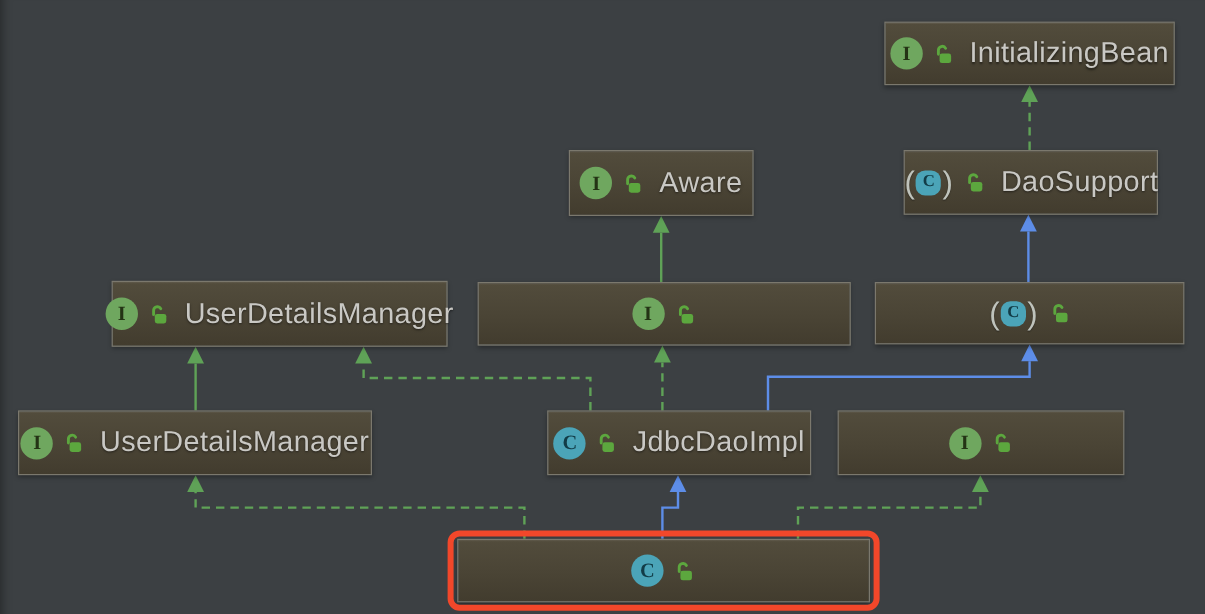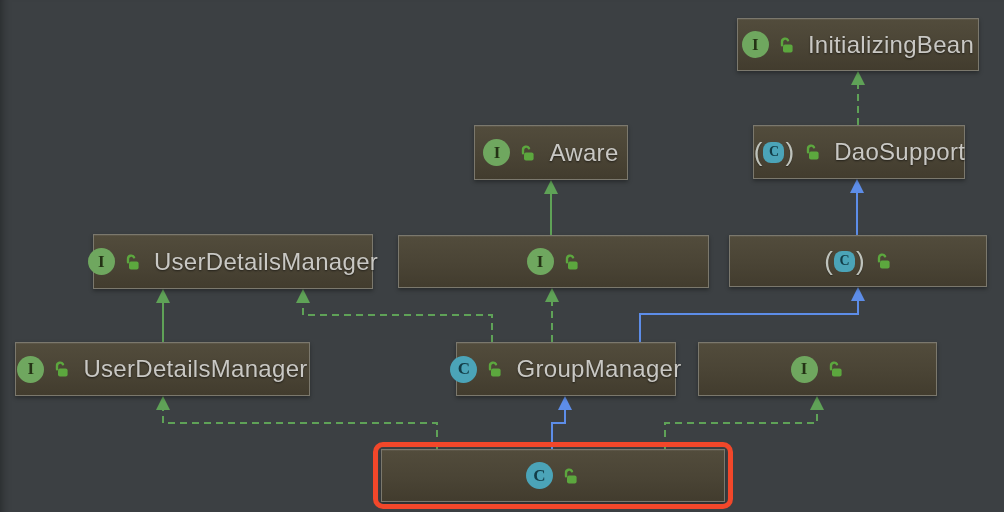--- a/index.html
+++ b/index.html
@@ -160,21 +160,21 @@
         <span class="label" style="color:#c9c8c4">UserDetailsManager</span>
       </div>
       <div class="node" style="left: 456px; top: 342px; width: 220px; height: 54px;">
         <span class="badge" style="background:#4ba4b8;color:#123c47">C</span>
         <span class="lock">
           <svg width="18" height="18" viewBox="0 0 18 18">
             <path d="M4 9.2 V6 A3.2 3.2 0 0 1 10 4.3" fill="none" stroke="#5ca73e" stroke-width="2.4" stroke-linecap="round"></path>
             <rect x="5" y="8.6" width="9.6" height="8" rx="2" fill="#5ca73e"></rect>
           </svg>
         </span>
-        <span class="label" style="color:#c9c8c4">GroupManager</span>
+        <span class="label" style="color:#c9c8c4">JdbcDaoImpl</span>
       </div>
       <div class="node" style="left: 698px; top: 342px; width: 239px; height: 54px;">
         <span class="badge" style="background:#6fa75f;color:#243315">I</span>
         <span class="lock">
           <svg width="18" height="18" viewBox="0 0 18 18">
             <path d="M4 9.2 V6 A3.2 3.2 0 0 1 10 4.3" fill="none" stroke="#5ca73e" stroke-width="2.4" stroke-linecap="round"></path>
             <rect x="5" y="8.6" width="9.6" height="8" rx="2" fill="#5ca73e"></rect>
           </svg>
         </span>
       </div>

